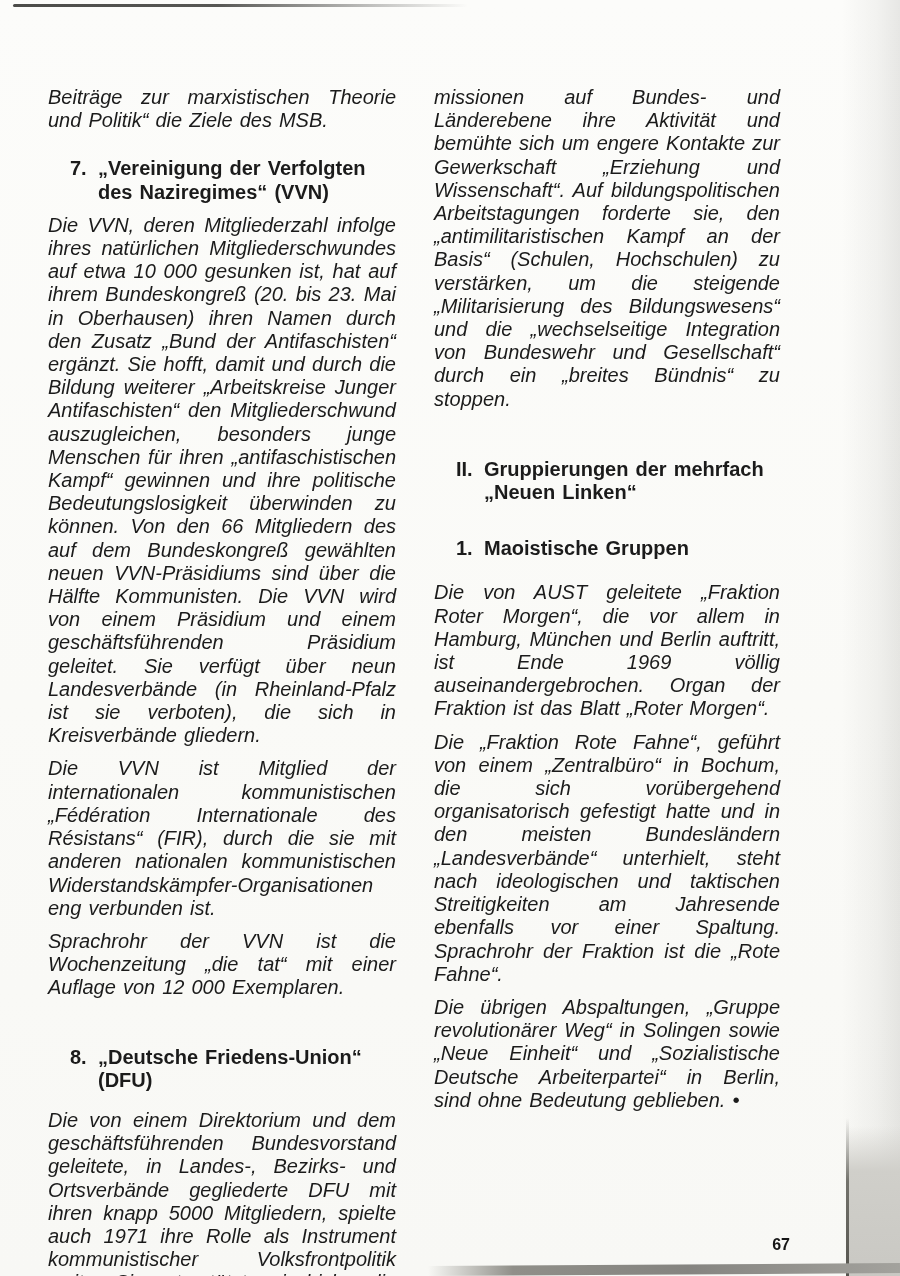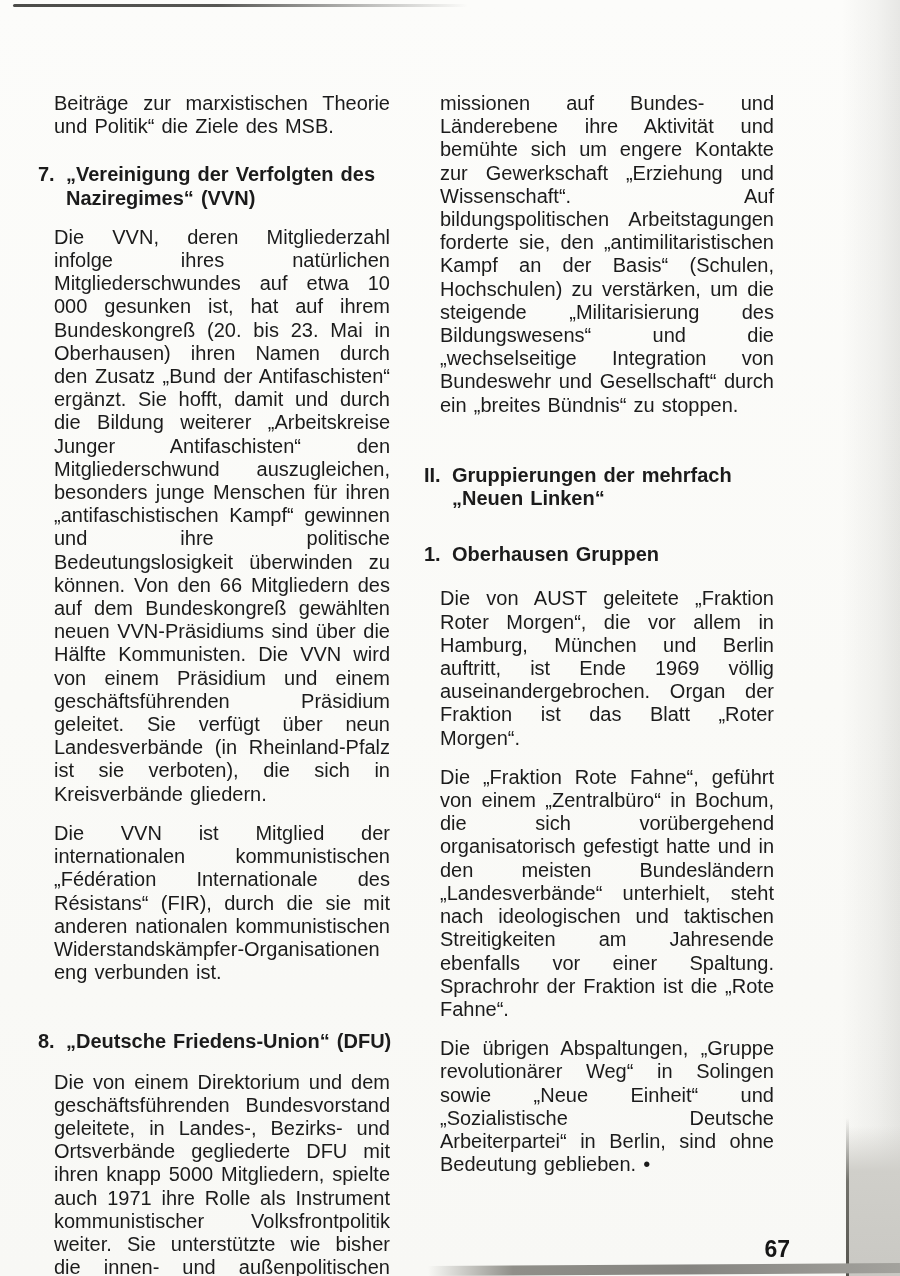--- a/index.html
+++ b/index.html
@@ -39,32 +39,32 @@
   
   .col {
     position:absolute; top:76px;
     font-size:20px; line-height:23.2px;
     text-align:justify;
     word-spacing:1.5px;
     hyphens:auto; -webkit-hyphens:auto;
   }
   .col-left  { left:38px;  width:368px; }
   .col-right { left:424px; width:366px; }
-  .col p { margin:16px; }
+  .col p { margin:10px;font-style:italic; }
   .heading { font-weight:700; text-align:left; }
-  .hang { padding-left:28px; }
+  .hang { padding-left:28px;margin-left:32px; }
   .hnum { display:inline-block; width:28px; margin-left:-28px; font-weight:700; }
   .heading-7  { margin-top:25px; margin-bottom:9px; }
   .heading-8  { margin-top:46px; margin-bottom:17px; }
   .heading-II { margin-top:47px; }
   .heading-1  { margin-top:33px; margin-bottom:21px; }
   .pnum { font-weight:700; margin-right:9px; }
   .page-number {
     position:absolute; left:424px; top:1236px; width:366px;
-    text-align:right; font-weight:700; font-size:23px; color:#161616;
+    text-align:right; font-weight:700; font-size:16px; color:#161616;
   }
 </style>
 </head>
 <body>
 
 <div class="page">
 
   <div class="top-line"></div>
   <div class="right-edge-shade"></div>
   <div class="corner-backdrop"></div>
@@ -75,39 +75,40 @@
     <p>Beiträge zur marxistischen Theorie und Politik“ die Ziele des MSB.</p>
 
     <div class="heading heading-7 hang">
       <span class="hnum">7.</span><span>„Vereinigung der Verfolgten des Naziregimes“ (VVN)</span>
     </div>
 
     <p>Die VVN, deren Mitgliederzahl infolge ihres natürlichen Mitgliederschwundes auf etwa 10 000 gesunken ist, hat auf ihrem Bundeskongreß (20. bis 23. Mai in Oberhausen) ihren Namen durch den Zusatz „Bund der Antifaschisten“ ergänzt. Sie hofft, damit und durch die Bildung weiterer „Arbeitskreise Junger Antifaschisten“ den Mitgliederschwund auszugleichen, besonders junge Menschen für ihren „antifaschistischen Kampf“ gewinnen und ihre politische Bedeutungslosigkeit überwinden zu können. Von den 66 Mitgliedern des auf dem Bundeskongreß gewählten neuen VVN-Präsidiums sind über die Hälfte Kommunisten. Die VVN wird von einem Präsidium und einem geschäftsführenden Präsidium geleitet. Sie verfügt über neun Landesverbände (in Rheinland-Pfalz ist sie verboten), die sich in Kreisverbände gliedern.</p>
 
     <p>Die VVN ist Mitglied der internationalen kommunistischen „Fédération Internationale des Résistans“ (FIR), durch die sie mit anderen nationalen kommunistischen Widerstandskämpfer-Organisationen eng verbunden ist.</p>
 
+    <p>Sprachrohr der VVN ist die Wochenzeitung „die tat“ mit einer Auflage von 12 000 Exemplaren.</p>
 
     <div class="heading heading-8 hang">
       <span class="hnum">8.</span><span>„Deutsche Friedens-Union“ (DFU)</span>
     </div>
 
     <p>Die von einem Direktorium und dem geschäftsführenden Bundesvorstand geleitete, in Landes-, Bezirks- und Ortsverbände gegliederte DFU mit ihren knapp 5000 Mitgliedern, spielte auch 1971 ihre Rolle als Instrument kommunistischer Volksfrontpolitik weiter. Sie unterstützte wie bisher die innen- und außenpolitischen Ziele der Kommunisten und setzte ihre Zusammenarbeit mit dem „Nationalrat der Nationalen Front“ der DDR fort.</p>
 
   </div>
 
   <div class="col col-right">
     <p>missionen auf Bundes- und Länderebene ihre Aktivität und bemühte sich um engere Kontakte zur Gewerkschaft „Erziehung und Wissenschaft“. Auf bildungspolitischen Arbeitstagungen forderte sie, den „antimilitaristischen Kampf an der Basis“ (Schulen, Hochschulen) zu verstärken, um die steigende „Militarisierung des Bildungswesens“ und die „wechselseitige Integration von Bundeswehr und Gesellschaft“ durch ein „breites Bündnis“ zu stoppen.</p>
 
 
     <div class="heading heading-II hang">
       <span class="hnum">II.</span><span>Gruppierungen der mehrfach „Neuen Linken“</span>
     </div>
 
     <div class="heading heading-1 hang">
-      <span class="hnum">1.</span><span>Oberhausen Gruppen</span>
+      <span class="hnum">1.</span><span>Maoistische Gruppen</span>
     </div>
 
 
     <p>Die von AUST geleitete „Fraktion Roter Morgen“, die vor allem in Hamburg, München und Berlin auftritt, ist Ende 1969 völlig auseinandergebrochen. Organ der Fraktion ist das Blatt „Roter Morgen“.</p>
 
     <p>Die „Fraktion Rote Fahne“, geführt von einem „Zentralbüro“ in Bochum, die sich vorübergehend organisatorisch gefestigt hatte und in den meisten Bundesländern „Landesverbände“ unterhielt, steht nach ideologischen und taktischen Streitigkeiten am Jahresende ebenfalls vor einer Spaltung. Sprachrohr der Fraktion ist die „Rote Fahne“.</p>
 
     <p>Die übrigen Abspaltungen, „Gruppe revolutionärer Weg“ in Solingen sowie „Neue Einheit“ und „Sozialistische Deutsche Arbeiterpartei“ in Berlin, sind ohne Bedeutung geblieben.  •</p>
 
   </div>

